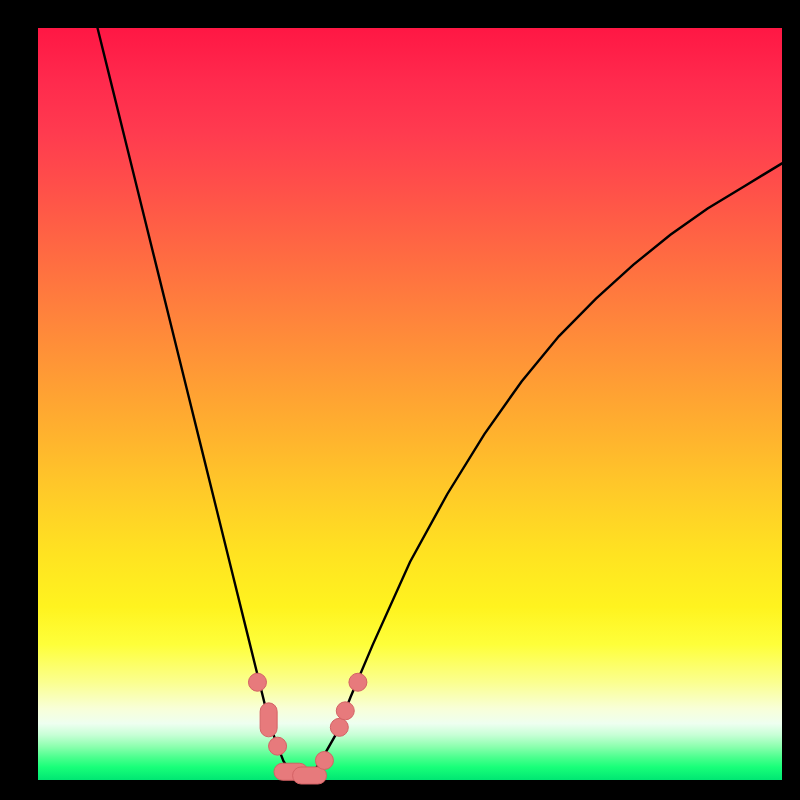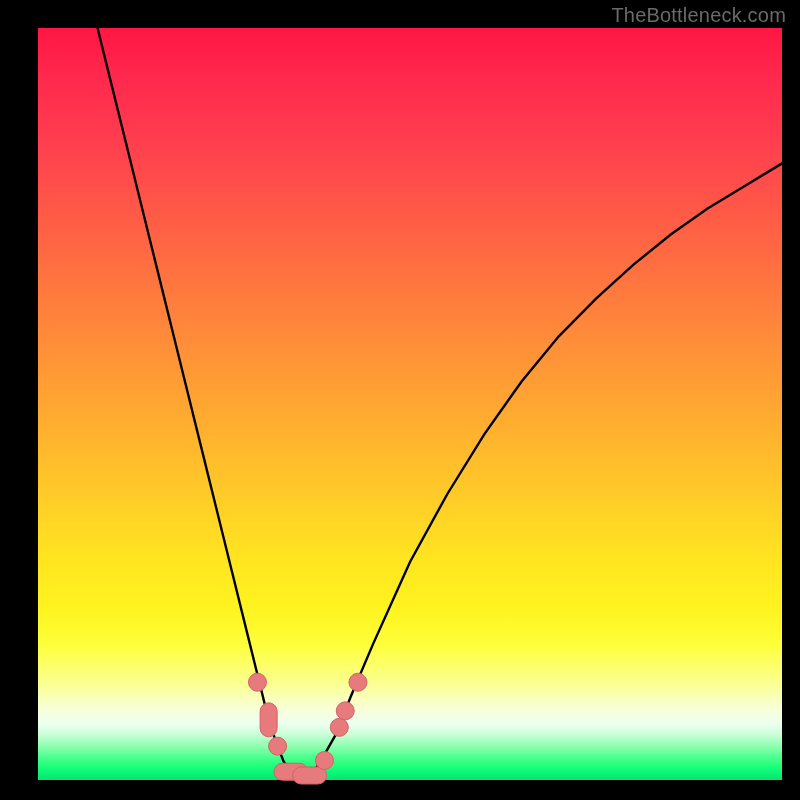--- a/index.html
+++ b/index.html
@@ -81,14 +81,13 @@
           <circle cx="239.568" cy="718.16" r="9" fill="#e77a7c" stroke="#d46265" stroke-width="1"></circle>
           <rect x="235.96" y="735.228" width="34" height="17" rx="8.5" ry="8.5" fill="#e77a7c" stroke="#d46265" stroke-width="1"></rect>
           <rect x="254.56" y="738.988" width="34" height="17" rx="8.5" ry="8.5" fill="#e77a7c" stroke="#d46265" stroke-width="1"></rect>
           <circle cx="286.44" cy="732.448" r="9" fill="#e77a7c" stroke="#d46265" stroke-width="1"></circle>
           <circle cx="301.32" cy="699.36" r="9" fill="#e77a7c" stroke="#d46265" stroke-width="1"></circle>
           <circle cx="307.272" cy="682.816" r="9" fill="#e77a7c" stroke="#d46265" stroke-width="1"></circle>
           <circle cx="319.92" cy="654.24" r="9" fill="#e77a7c" stroke="#d46265" stroke-width="1"></circle>
         </g>
     </svg>
   </div>
-  <div class="watermark">TheBottleneck.com</div>
 </div>
 
 </body></html>

